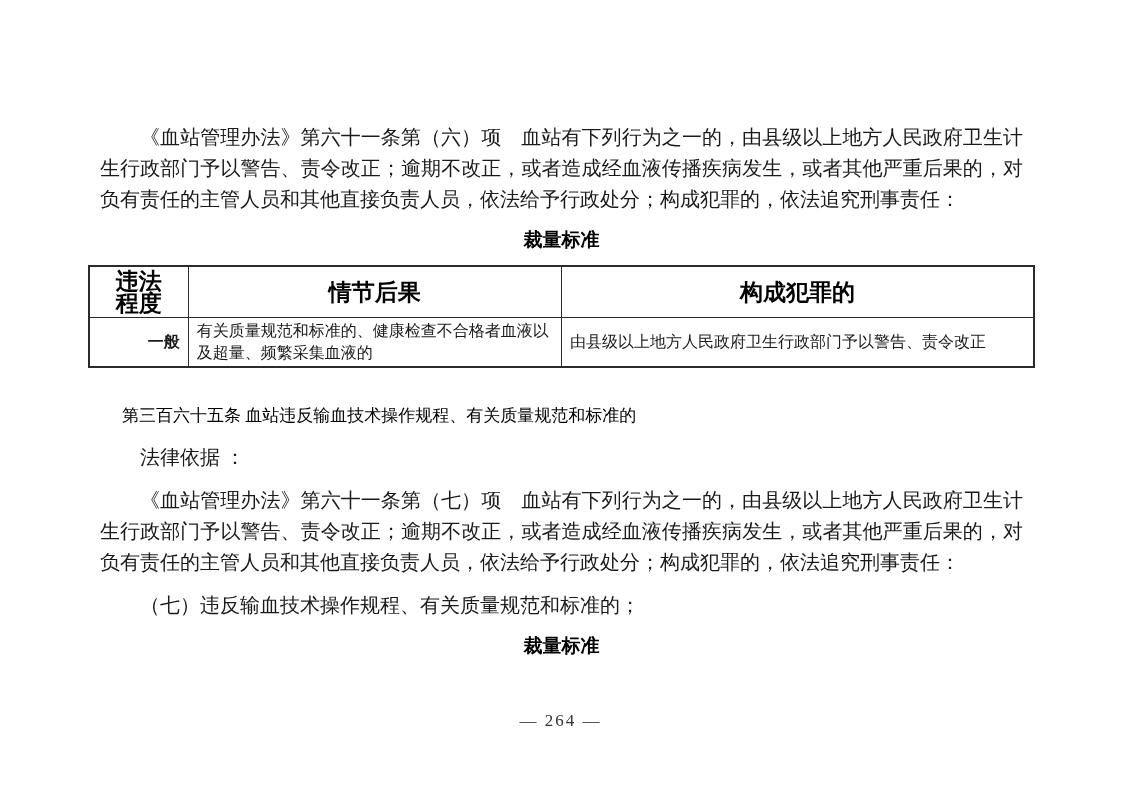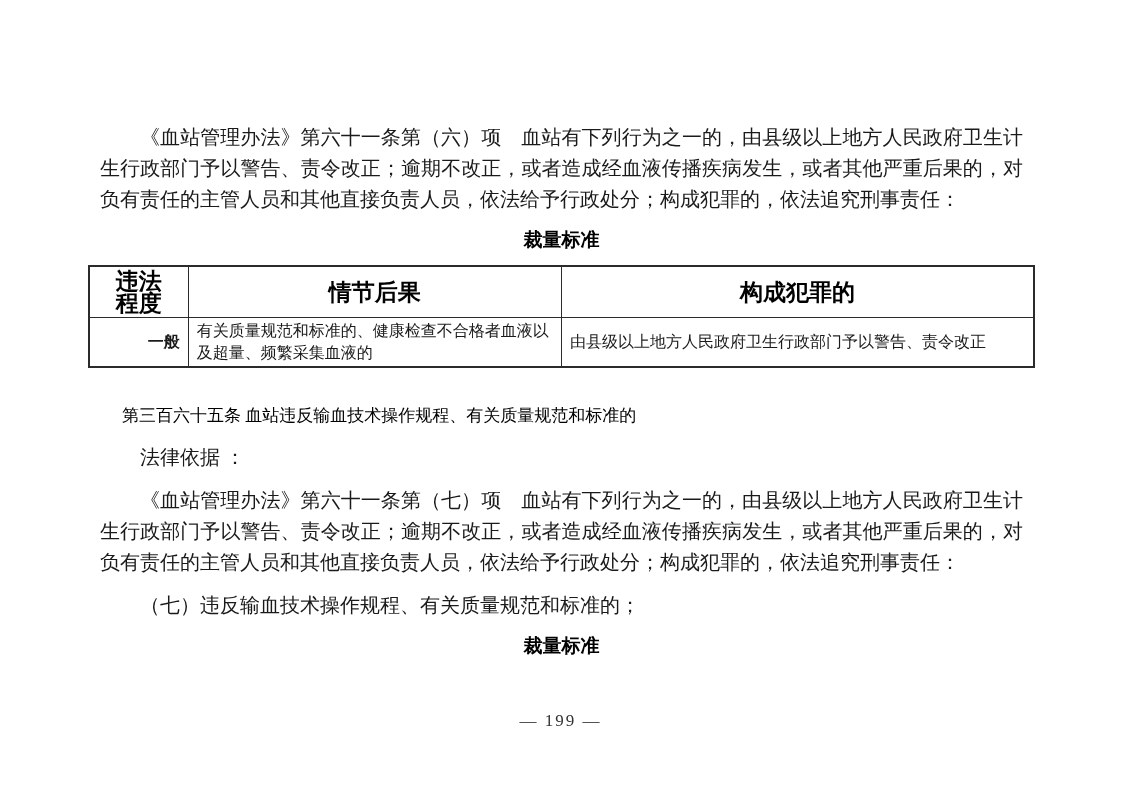--- a/index.html
+++ b/index.html
@@ -131,14 +131,14 @@
     <p class="label-line">法律依据 ：</p>
 
     <p class="body-text">《血站管理办法》第六十一条第（七）项　血站有下列行为之一的，由县级以上地方人民政府卫生计生行政部门予以警告、责令改正；逾期不改正，或者造成经血液传播疾病发生，或者其他严重后果的，对负有责任的主管人员和其他直接负责人员，依法给予行政处分；构成犯罪的，依法追究刑事责任：</p>
 
     <p class="body-text">（七）违反输血技术操作规程、有关质量规范和标准的；</p>
 
     <h3 class="center-title">裁量标准</h3>
 
   </div>
 
-  <div class="footer-pagenum">— 199 —</div>
+  <div class="footer-pagenum">— 264 —</div>
 </div>
 
 </body></html>

